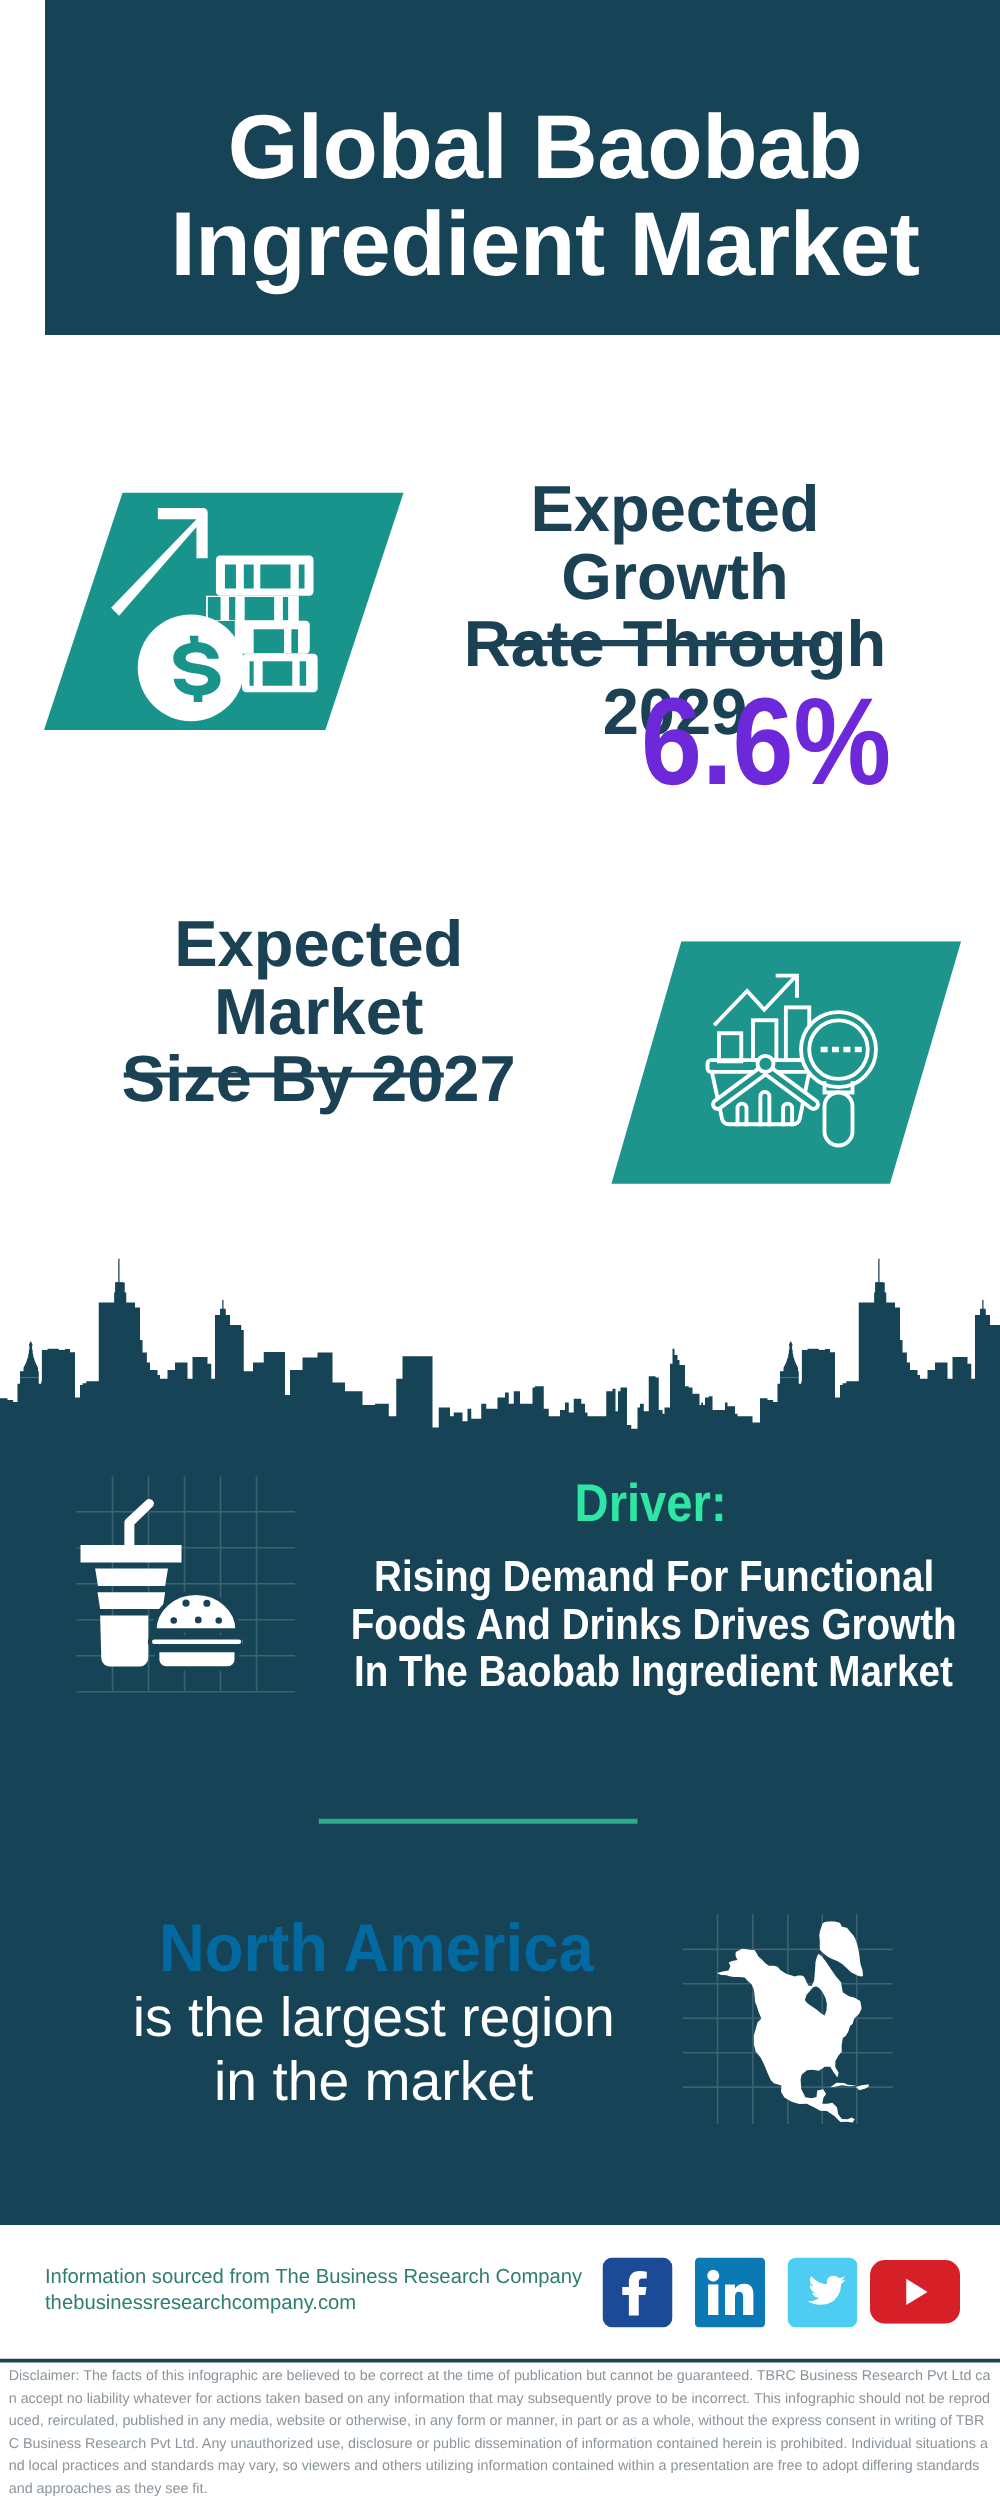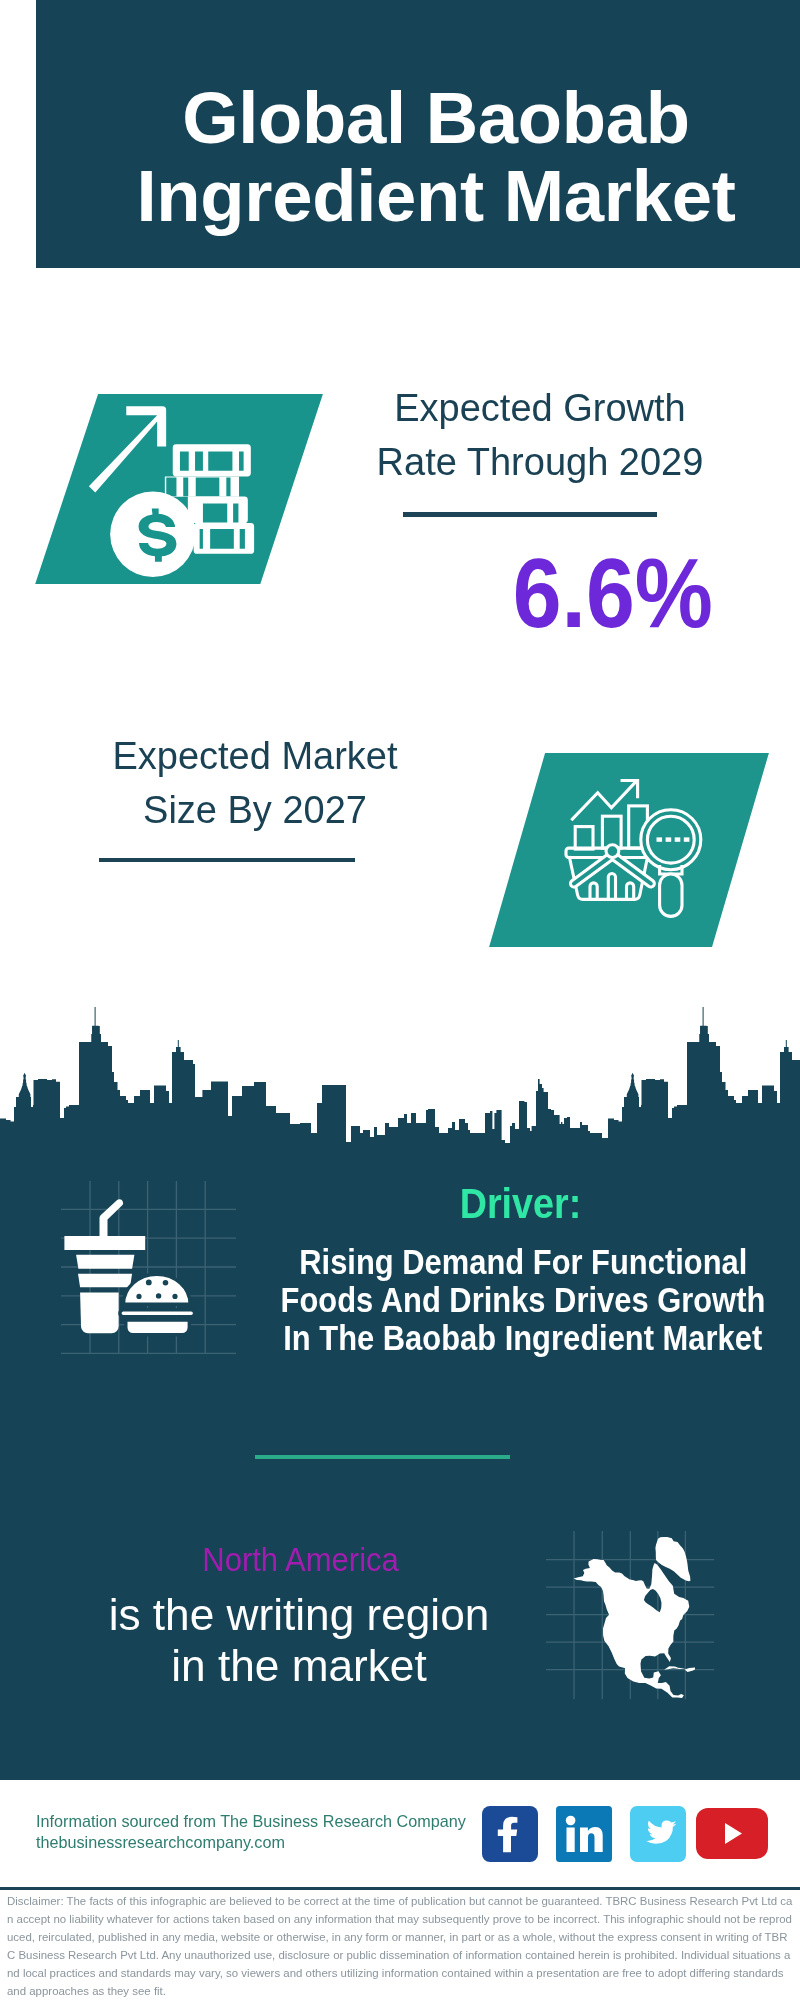--- a/index.html
+++ b/index.html
@@ -15,21 +15,21 @@
   
   .stat1-icon { position:absolute; left:35.3px; top:393.6px; width:287.9px; height:190.6px; }
   .stat1-text { position:absolute; left:340px; top:381px; width:400px; text-align:center; }
   .stat1-rule { position:absolute; left:402.8px; top:512.2px; width:254.7px; height:5.2px; background:#1d4456; }
   .stat1-value { position:absolute; left:326px; top:543px; width:400px; text-align:right; color:#6d28d9;
     font-weight:bold; font-size:99px; line-height:99px; }
   .stat2-rule { position:absolute; left:99px; top:857.5px; width:256px; height:4.5px; background:#1d4456; }
   .stat2-value { position:absolute; left:51px; top:883px; width:400px; text-align:center; color:#1d8d86;
     font-weight:bold; font-size:79px; line-height:79px; }
   .stat-value span { display:inline-block; transform:scaleX(0.887); transform-origin:center; }
-  .stat-label { color:#1a4254; font-size:38px; font-weight:normal; line-height:54px; }
+  .stat-label { color:#1a4254; font-size:52px; font-weight:bold; line-height:54px; }
 
 
   
   .stat2-text { position:absolute; left:55px; top:729px; width:400px; text-align:center; }
   .stat2-icon { position:absolute; left:489.1px; top:753px; width:280px; height:194.4px; }
 
   
   .dark { position:absolute; left:0; top:1145px; width:800px; height:635px; background:#164355; }
   .skyline { position:absolute; left:0; top:1000px; width:800px; height:155px; }
 
@@ -39,21 +39,21 @@
   .driver-title { position:absolute; left:271px; top:1183px; width:500px; text-align:center; white-space:nowrap;
     color:#2fe6a4; font-size:42.5px; font-weight:bold; line-height:42.5px; }
   .driver-title span, .driver-body span { display:inline-block; transform:scaleX(0.888); transform-origin:center; white-space:nowrap; }
   .driver-body div { white-space:nowrap; }
   .driver-body { position:absolute; left:223px; top:1243px; width:600px; text-align:center;
     color:#fff; font-size:34.8px; font-weight:bold; line-height:38.2px; }
   .mid-rule { position:absolute; left:255px; top:1455px; width:255px; height:4px; background:#2aab8a; }
 
   
   .region-title { position:absolute; left:51px; top:1538px; width:500px; text-align:center; white-space:nowrap;
-    color:#a21caf; font-size:33px; font-weight:normal; line-height:43.9px; }
+    color:#0369a1; font-size:54px; font-weight:bold; line-height:43.9px; }
   .region-title span { display:inline-block; transform:scaleX(0.94); transform-origin:center; }
   .region-body { position:absolute; left:49px; top:1590px; width:500px; text-align:center; white-space:nowrap;
     color:#fff; font-size:44.2px; line-height:50.6px; }
   .grid-right { position:absolute; left:545.8px; top:1531px; width:174px; height:174px; }
   .region-map { position:absolute; left:569px; top:1537px; width:126px; height:162px; }
 
   
   .footer { position:absolute; left:0; top:1780px; width:800px; height:176px; background:#fff; }
   .src-text { position:absolute; left:36px; top:31px; color:#2e7d6f; font-size:16.2px; line-height:21.3px; white-space:nowrap; }
   .socials { position:absolute; left:482px; top:25.5px; display:flex; align-items:center; }
@@ -189,21 +189,21 @@
   <div class="driver-title"><span>Driver:</span></div>
   <div class="driver-body">
     <div><span>Rising Demand For Functional</span></div>
     <div><span>Foods And Drinks Drives Growth</span></div>
     <div><span>In The Baobab Ingredient Market</span></div>
   </div>
   <div class="mid-rule"></div>
 
   <div class="region-title"><span>North America</span></div>
   <div class="region-body">
-    <div>is the writing region</div>
+    <div>is the largest region</div>
     <div>in the market</div>
   </div>
   <svg class="grid-right" viewBox="0 0 180 180">
     <g stroke="#3c6374" stroke-width="1.3" fill="none">
       <path d="M29,0 V174 M58.2,0 V174 M87.2,0 V174 M115.7,0 V174 M144.2,0 V174"></path>
       <path d="M0,29.5 H174 M0,58 H174 M0,86.5 H174 M0,115 H174 M0,143.5 H174"></path>
     </g>
   </svg>
   <svg class="region-map" viewBox="0 0 126 162">
     <g fill="#ffffff" fill-rule="evenodd">

